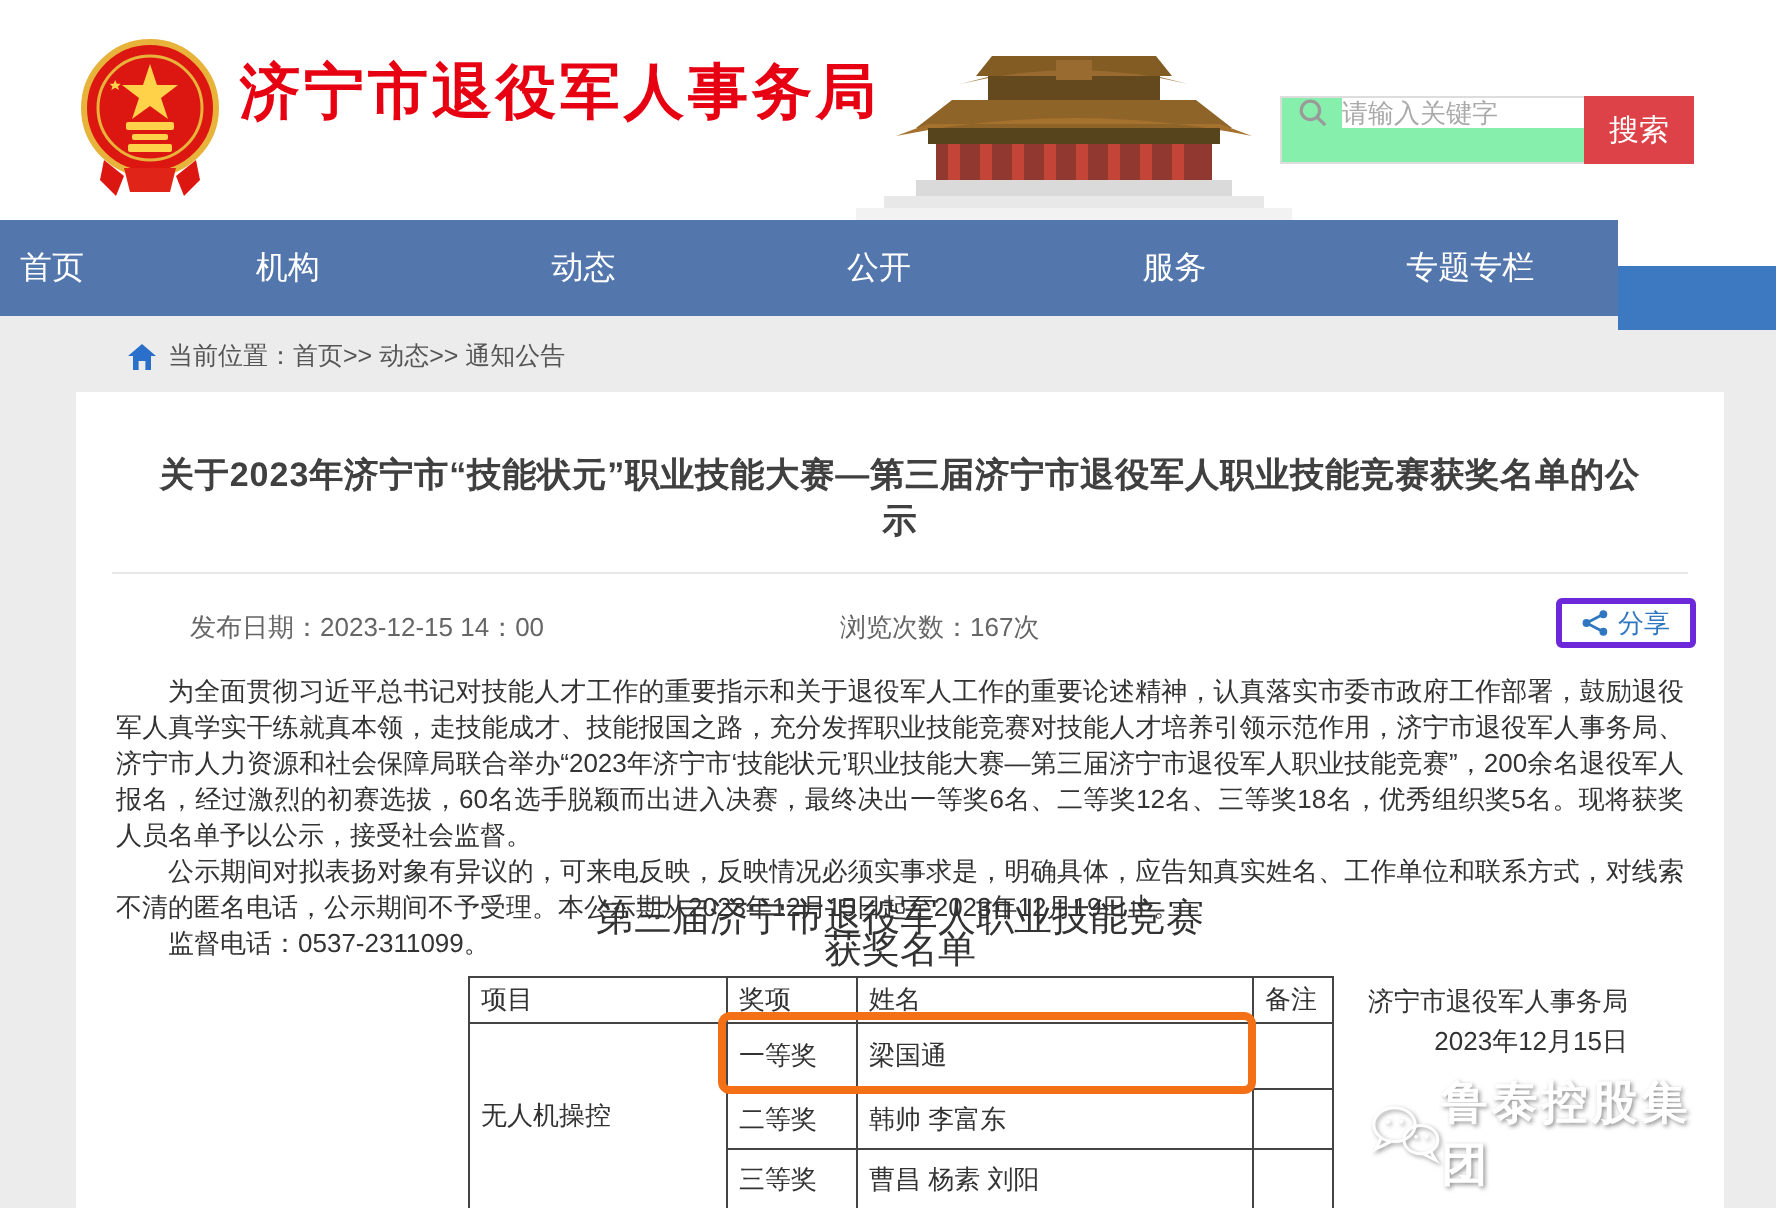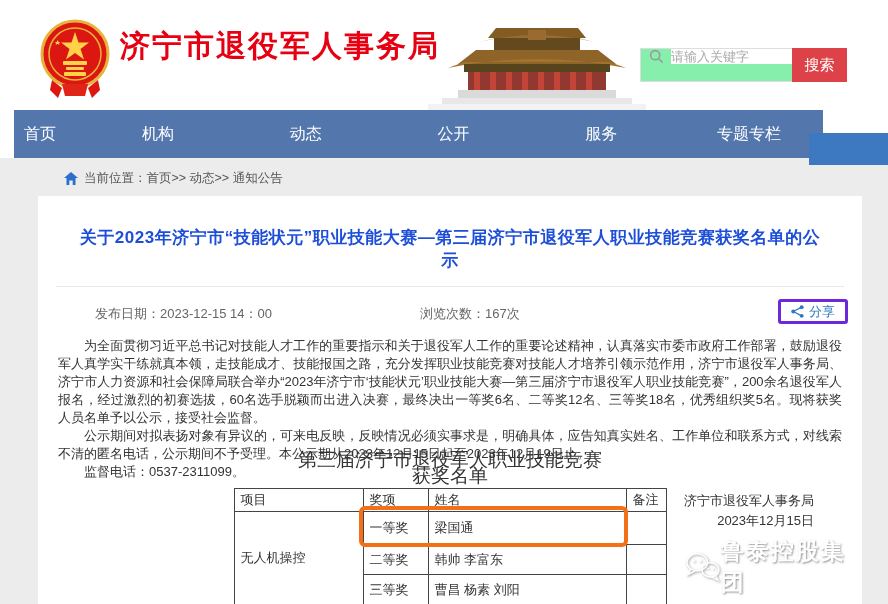--- a/index.html
+++ b/index.html
@@ -18,35 +18,35 @@
   .search-box { position:absolute; left:640px; top:48px; width:207px; height:34px;
     background:#86efac; border:1px solid #ddd; display:flex; align-items:flex-start; }
   .search-icon { width:30px; display:flex; justify-content:center; align-items:center; }
   .search-input { flex:1; border:none; outline:none; font-size:13px; color:#444; min-width:0; }
   .search-input::placeholder { color:#aaa; }
   .search-btn { width:55px; height:34px; margin:-1px -1px -1px 0; background:#de4249; color:#fff;
     font-size:15px; border:none; cursor:pointer; }
 
   
   .page-gray { position:absolute; left:0; top:158px; width:888px; height:446px; background:#ececec; }
-  .navbar { position:absolute; left:14px; top:110px; width:809px; height:48px; background:#5377ad;
+  .navbar { position:absolute; left:0; top:110px; width:809px; height:48px; background:#5377ad;
     display:flex; align-items:center; }
   .nav-item { flex:1; text-align:center; color:#fff; font-size:16px; cursor:pointer; }
   .nav-item:first-child { flex:0 0 70px; text-align:left; padding-left:10px; }
   .blue-notch { position:absolute; left:809px; top:133px; width:79px; height:32px; background:#3d79c0; }
 
   
   .breadcrumb { position:absolute; left:64px; top:168px; height:20px; display:flex; align-items:center;
     font-size:12.5px; color:#555; }
   .breadcrumb svg { margin-right:6px; }
 
   
   .card { position:absolute; left:38px; top:196px; width:824px; height:408px; background:#fff; }
   .art-title { margin-top:30px; padding:0 40px; text-align:center; font-size:17px; font-weight:bold;
-    color:#1d4ed8; letter-spacing:.5px; }
+    color:#404040; letter-spacing:.5px; }
   .divider { margin:14px 18px 0 18px; border-top:1px solid #e8e8e8; }
   .meta { position:relative; height:36px; margin-top:8px; font-size:13px; color:#666; }
   .meta .date { position:absolute; left:57px; top:10px; }
   .meta .views { position:absolute; left:382px; top:10px; }
   .share-btn { position:absolute; right:14px; top:4px; height:25px; padding:4px 10px;
     background:#fff; border:3px solid #6d28d9; border-radius:3px; display:flex; align-items:center;
     gap:5px; color:#2f77c0; font-size:13px; cursor:pointer; }
   .body-text { padding:6px 20px 0 20px; font-size:13px; color:#333; line-height:18px; text-align:justify; }
   .body-text p { text-indent:2em; }
   .signature { margin-top:10px; padding-right:48px; text-align:right; font-size:13px; color:#333; line-height:20px; }

